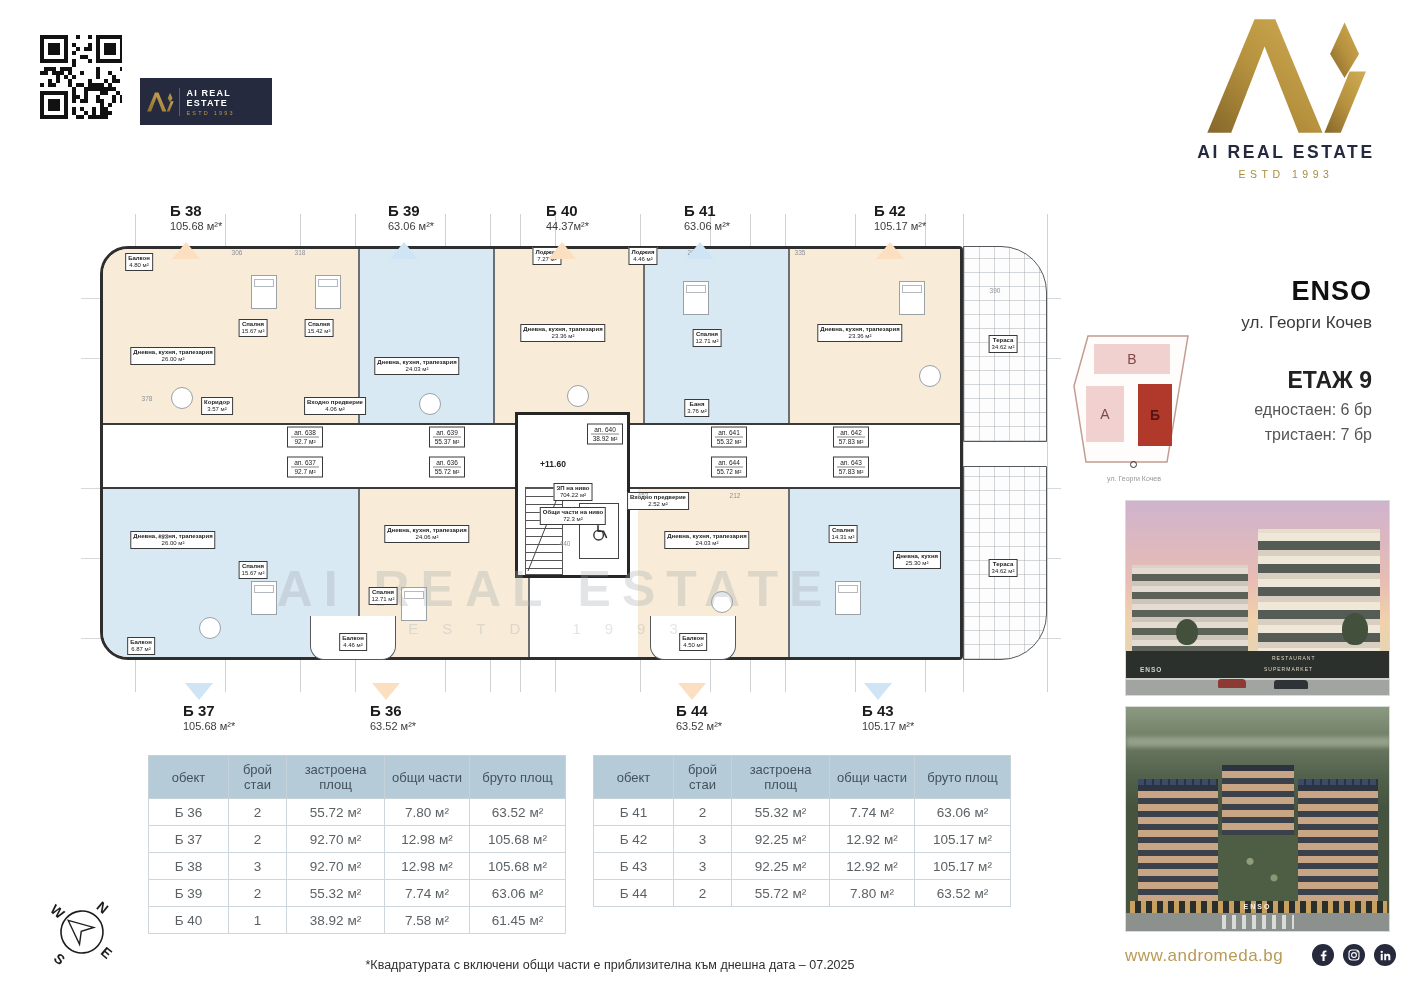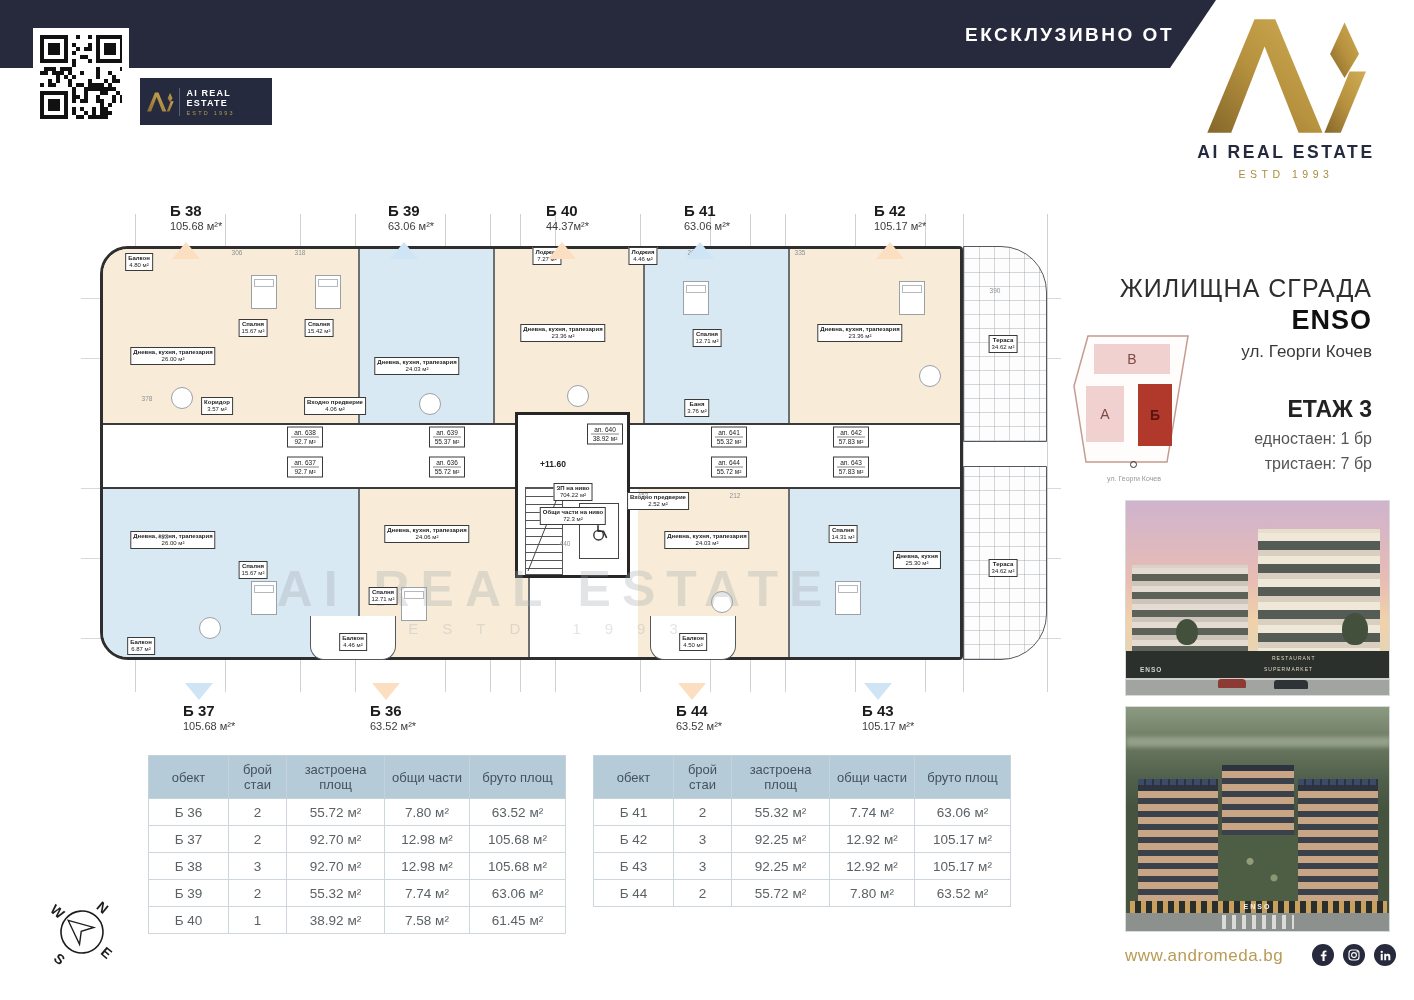--- a/index.html
+++ b/index.html
@@ -126,23 +126,20 @@
   .socials { position:absolute; left:1312px; top:944px; display:flex; gap:9px; z-index:2; }
   .soc { width:22px; height:22px; border-radius:50%; background:#262a3c; display:flex; align-items:center; justify-content:center; cursor:pointer; }
 
   .compass { position:absolute; left:36px; top:886px; z-index:2; }
 </style>
 </head>
 <body>
 
 <div class="page">
 
-  <div class="topbar">
-    <span class="exclusive">ЕКСКЛУЗИВНО ОТ</span>
-  </div>
 
   <div class="qr-box">
     <svg id="qr-svg" width="82" height="86" viewBox="0 0 82 86">
         <rect x="0" y="36" width="4" height="4" fill="#111"></rect>
         <rect x="0" y="48" width="4" height="4" fill="#111"></rect>
         <rect x="4" y="32" width="4" height="4" fill="#111"></rect>
         <rect x="4" y="36" width="4" height="4" fill="#111"></rect>
         <rect x="8" y="32" width="4" height="4" fill="#111"></rect>
         <rect x="8" y="44" width="4" height="4" fill="#111"></rect>
         <rect x="8" y="48" width="4" height="4" fill="#111"></rect>
@@ -484,25 +481,24 @@
         <div class="tri down" style="top: -19px; border-top-color: rgb(251, 223, 192);"></div>
       </div>
       <div class="marker" style="left: 862px; top: 702px;">
         <span class="mid">Б 43</span>
         <span class="mar">105.17 м²*</span>
         <div class="tri down" style="top: -19px; border-top-color: rgb(207, 228, 244);"></div>
       </div>
     </div>
 
   <div class="info">
-    <div class="t1">ЖИЛИЩНА СГРАДА</div>
     <div class="t2">ENSO</div>
     <div class="addr">ул. Георги Кочев</div>
-    <div class="floor">ЕТАЖ 3</div>
-    <div class="stat">едностаен: 1 бр</div>
+    <div class="floor">ЕТАЖ 9</div>
+    <div class="stat">едностаен: 6 бр</div>
     <div class="stat">тристаен: 7 бр</div>
   </div>
 
   <div class="siteplan">
     <svg class="sp-shape" width="132" height="148">
       <polygon points="20,6 120,6 99,132 18,132 6,56" fill="#fffdfc" stroke="#c49b91" stroke-width="1.5"></polygon>
     </svg>
     <div class="sp-block sp-b" style="left:26px;top:14px;width:76px;height:30px">
       <span>В</span>
     </div>
@@ -629,20 +625,21 @@
         <tr>
           <td>Б 44</td>
           <td>2</td>
           <td>55.72 м²</td>
           <td>7.80 м²</td>
           <td>63.52 м²</td>
         </tr>
       </tbody>
   </table>
 
+  <div class="footnote">*Квадратурата с включени общи части е приблизителна към днешна дата – 07.2025</div>
 
   <div class="compass">
     <svg width="92" height="92" viewBox="0 0 92 92">
       <g transform="rotate(40 46 46)" font-family="Liberation Sans, sans-serif" font-size="14" font-weight="bold" fill="#1d1d1d">
         <circle cx="46" cy="46" r="21" fill="none" stroke="#1d1d1d" stroke-width="1.6"></circle>
         <path d="M28 46 L52 35 L45 46 L52 57 Z" fill="none" stroke="#1d1d1d" stroke-width="1.4"></path>
         <text x="46" y="19" text-anchor="middle">N</text>
         <text x="78" y="51" text-anchor="middle">E</text>
         <text x="46" y="86" text-anchor="middle">S</text>
         <text x="14" y="51" text-anchor="middle">W</text>

